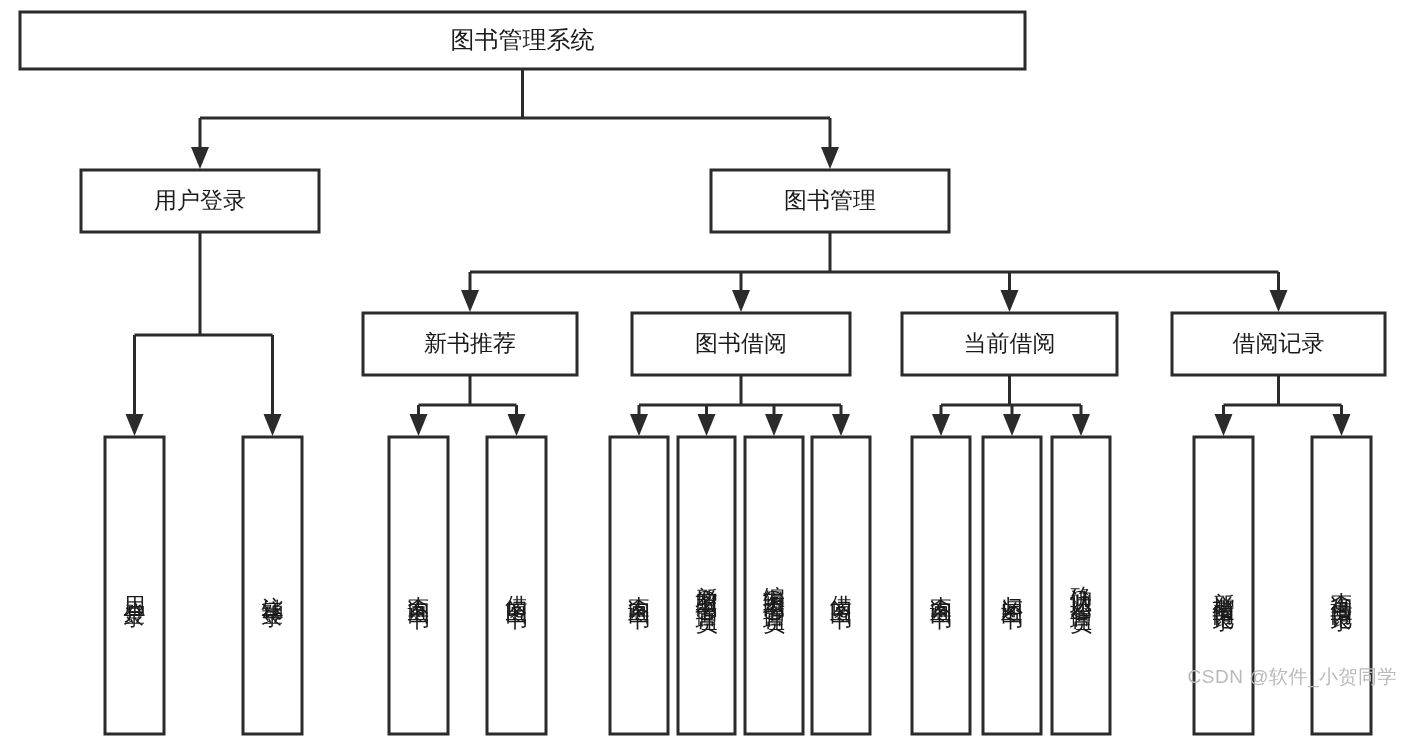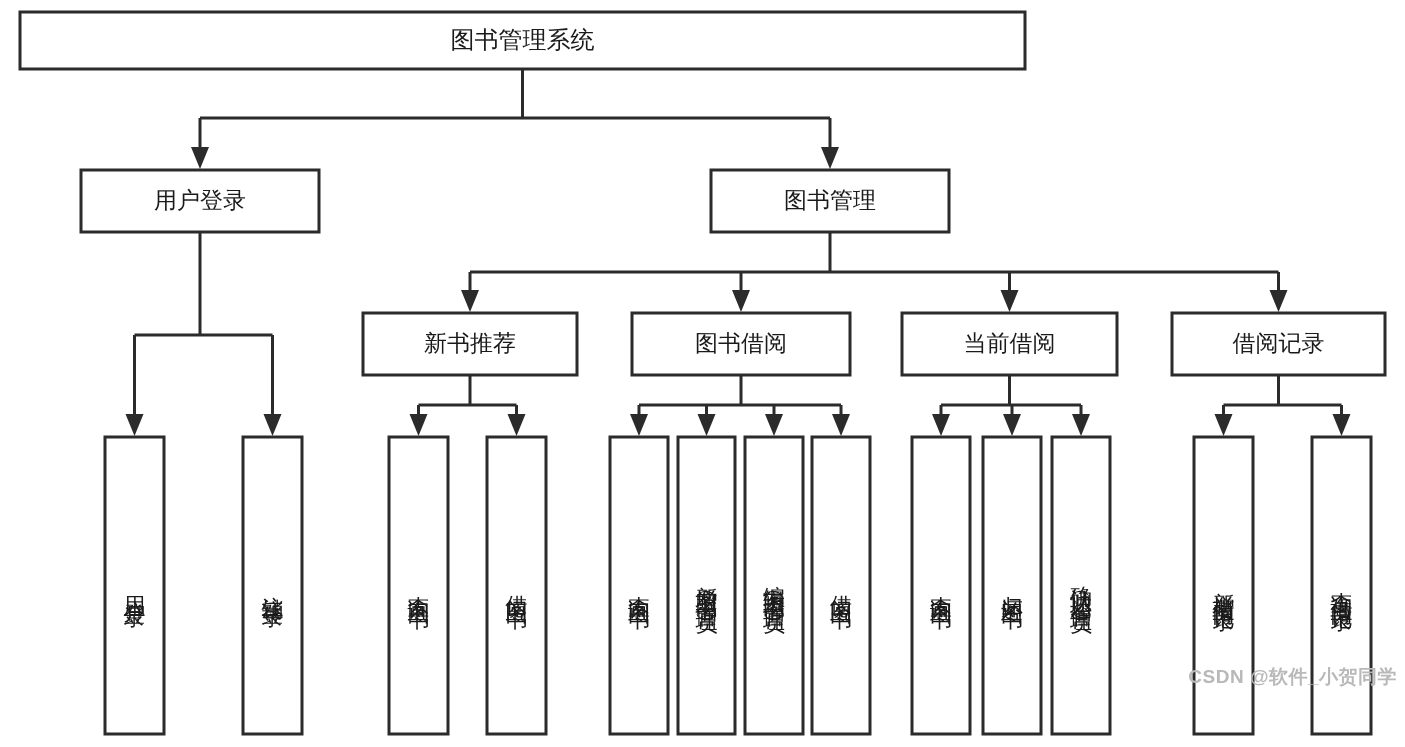--- a/index.html
+++ b/index.html
@@ -71,21 +71,20 @@
   }
   .watermark {
     position: absolute;
     right: 8px;
     bottom: 4px;
     font-family: "Liberation Sans", "DejaVu Sans", sans-serif;
     font-size: 19px;
     color: #b9b9b9;
     letter-spacing: 0.5px;
     white-space: nowrap;
-    font-weight: bold;
   }
 </style>
 </head>
 <body>
 
 <div id="diagram-root">
 
   <svg class="flow" viewBox="0 0 1405 747">
     <g id="connectors-layer">
         <line x1="522.5" y1="69" x2="522.5" y2="118" class="connector"></line>

